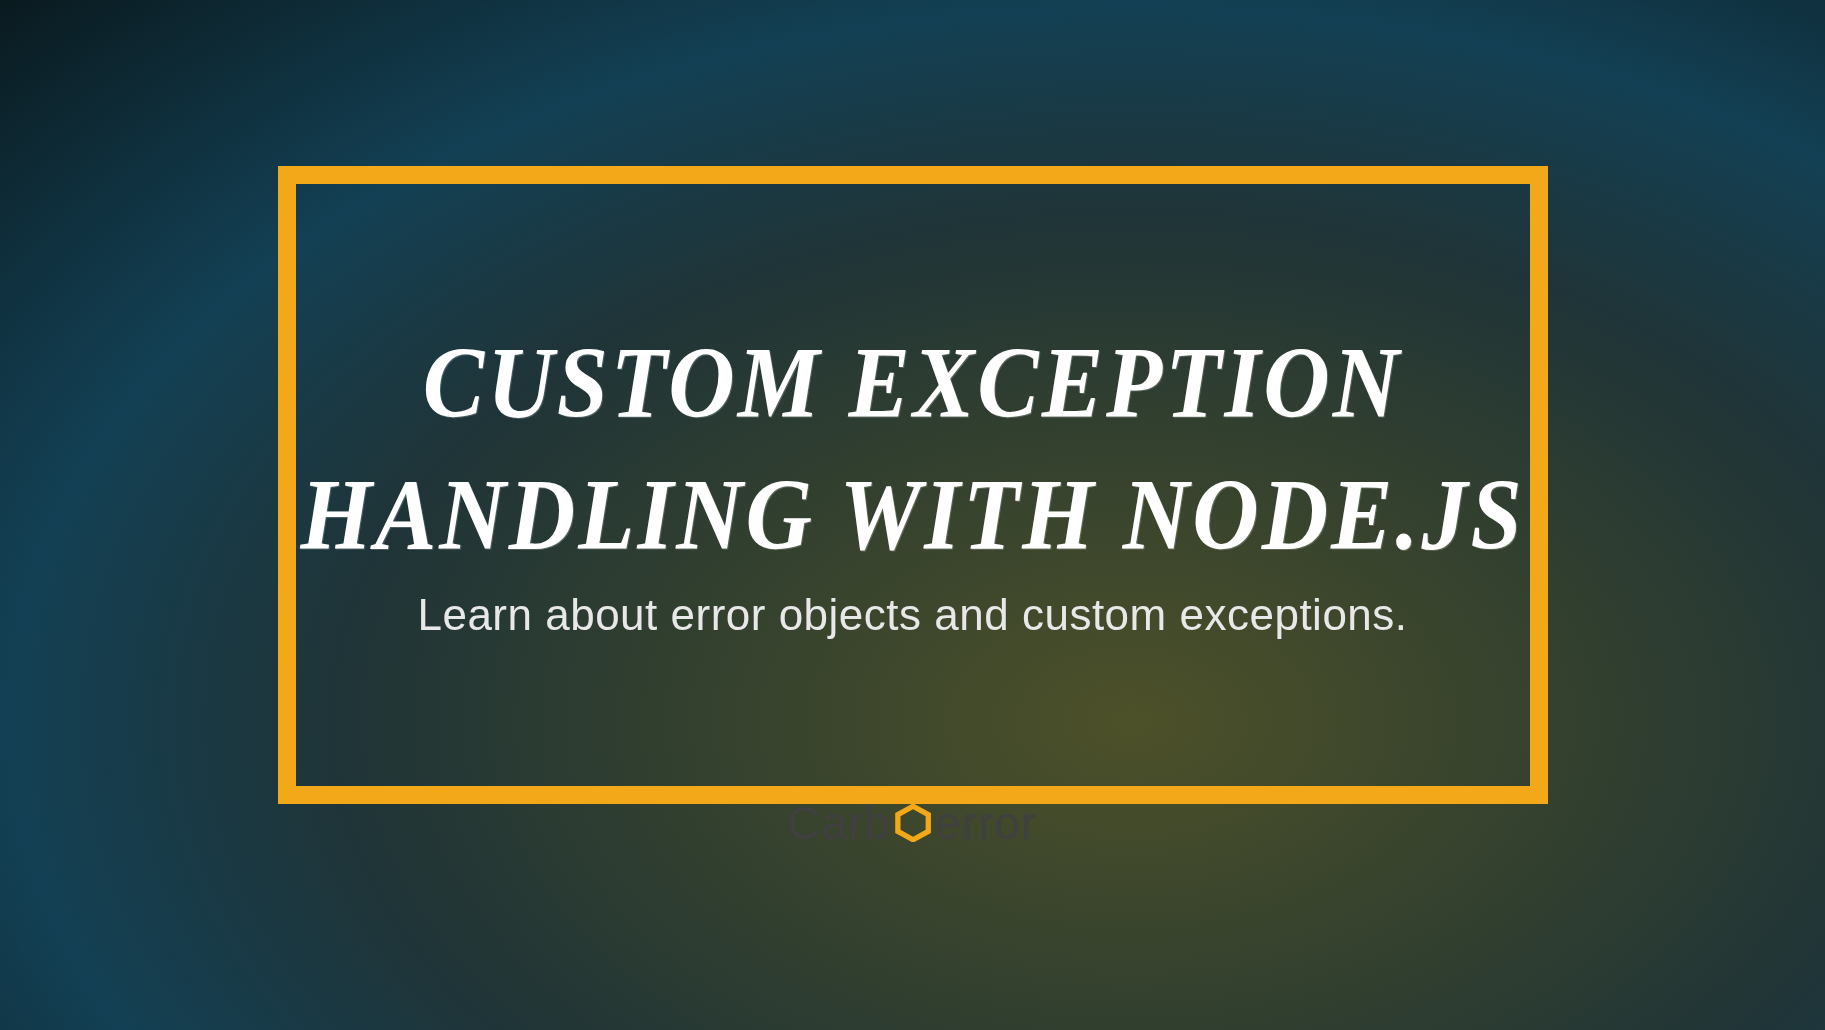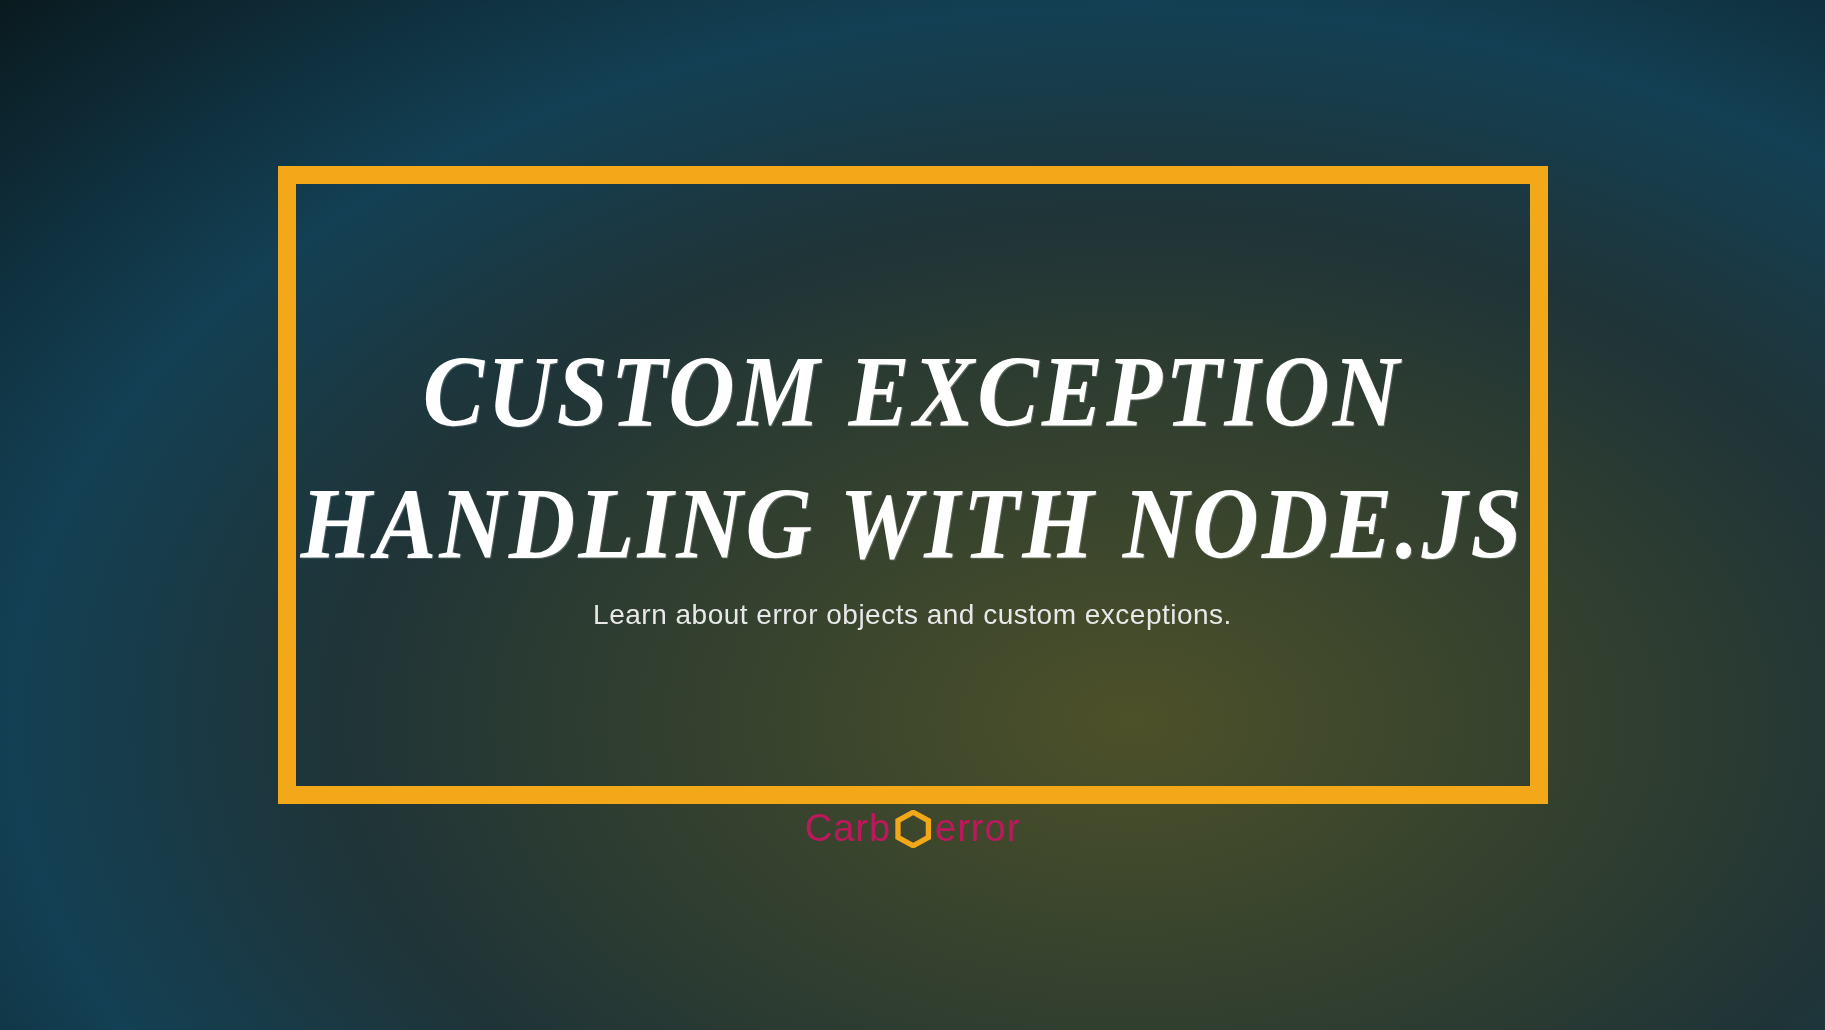--- a/index.html
+++ b/index.html
@@ -42,37 +42,37 @@
       line-height: 1.3;
       text-transform: uppercase;
       filter: contrast(1.1);
       text-shadow: 1px 1px 0 rgba(255,255,255,0.2);
       transform: scaleY(1.1);
     }
 
     .subtitle {
       color: #e8e8e8;
       font-family: 'Segoe UI', Arial, sans-serif;
-      font-size: 28px;
+      font-size: 44px;
       font-weight: 400;
       text-align: center;
       margin-top: 20px;
       letter-spacing: 0.5px;
     }
 
     .brand {
       position: absolute;
       bottom: 180px;
       left: 50%;
       transform: translateX(-50%);
       display: flex;
       align-items: center;
-      color: #be185d;
+      color: #404040;
       font-family: 'Segoe UI', Arial, sans-serif;
-      font-size: 38px;
+      font-size: 46px;
       font-weight: 500;
       letter-spacing: 1px;
     }
 
     .brand-hex {
       display: inline-flex;
       align-items: center;
       justify-content: center;
       width: 40px;
       height: 40px;

